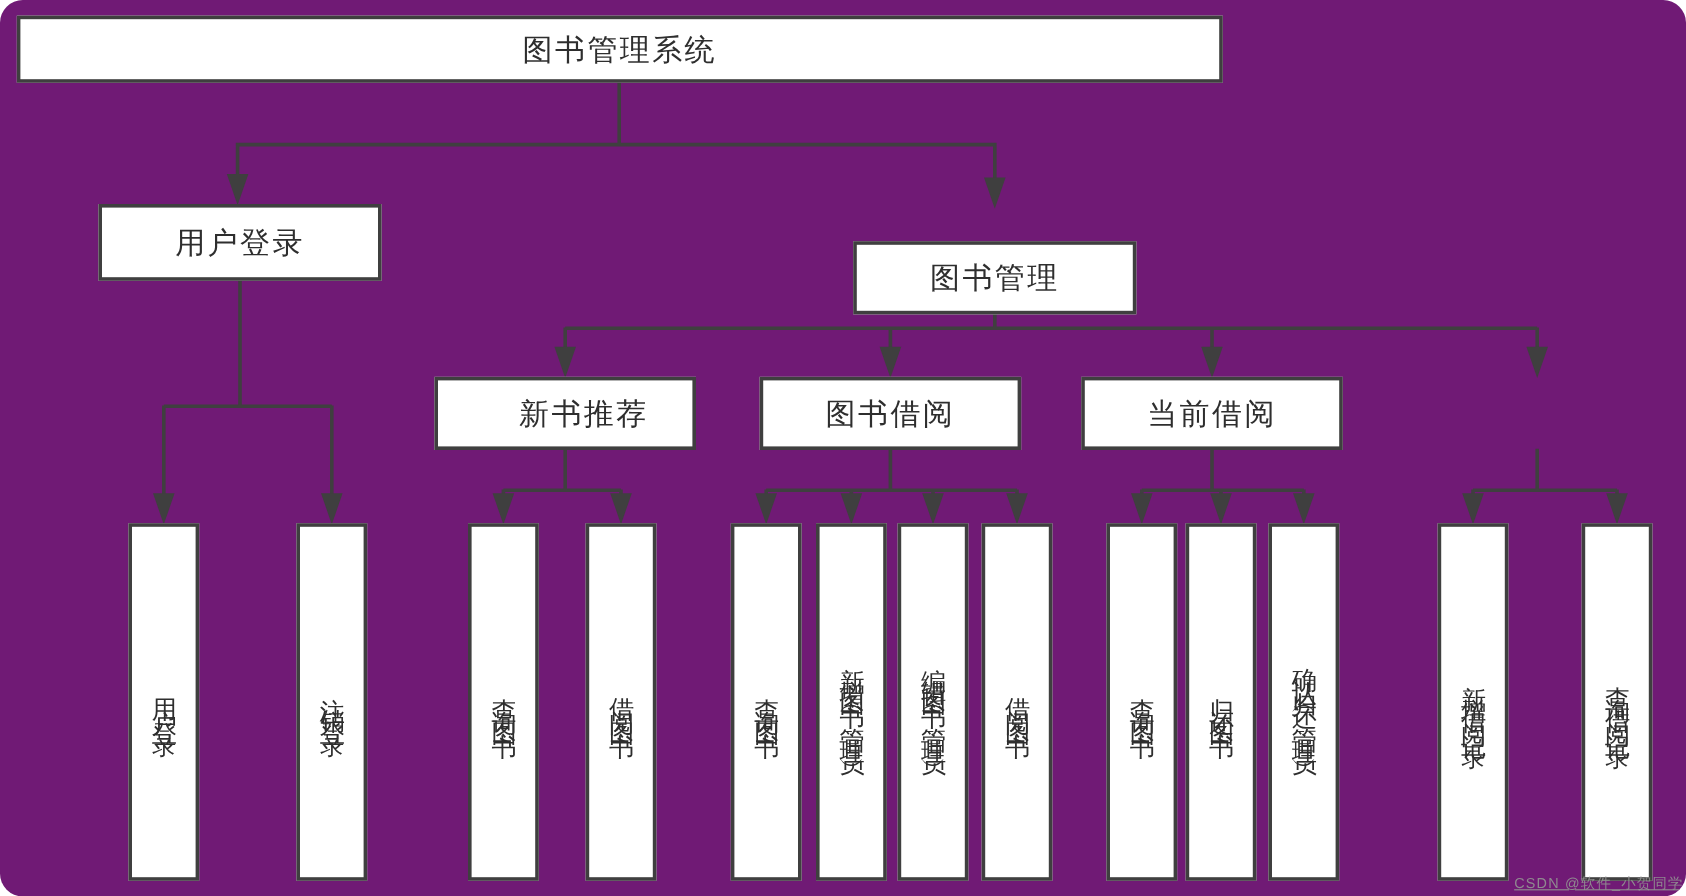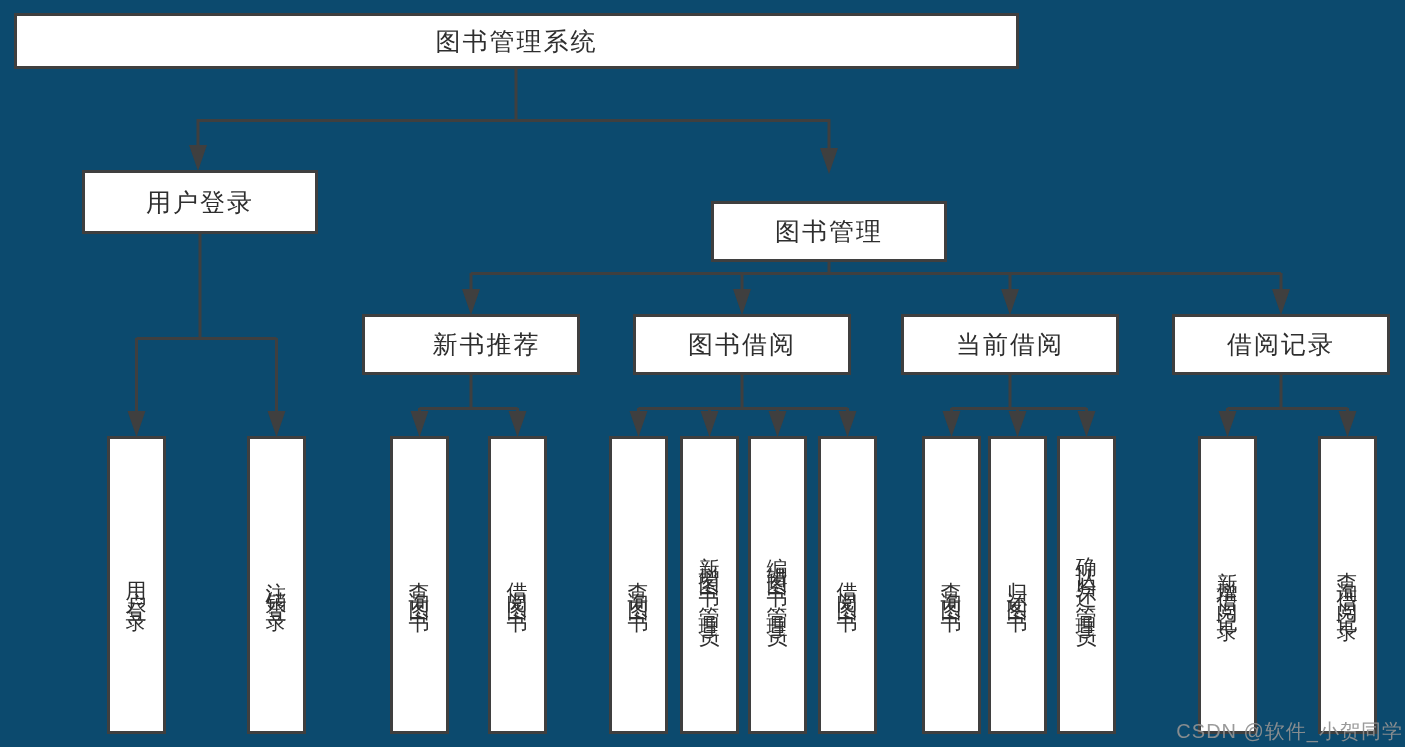--- a/index.html
+++ b/index.html
@@ -1,21 +1,22 @@
 <!DOCTYPE html>
 <html><head>
 <meta charset="utf-8">
 <style>
   html,body{margin:0;padding:0;background:#ffffff;}
   .canvas{
     position:relative;
     width:1405px;height:747px;
-    background:#0c4a6e;
+    background:#701a75;
     font-family:"Liberation Sans","DejaVu Sans",sans-serif;
     overflow:hidden;
+    border-radius:19px;
   }
   .connectors{position:absolute;left:0;top:0;z-index:0;}
   .box{
     position:absolute;
     box-sizing:border-box;
     background:#ffffff;
     border:3px solid #3f3f3f;
     display:flex;align-items:center;justify-content:center;
     color:#2e2e2e;
     z-index:1;
@@ -37,23 +38,23 @@
   .b-l3c  {left:901px; top:314px; width:218px; height:61px;}
   .b-l3d  {left:1172px;top:314px; width:218px; height:61px;}
   .leaf   {top:436px;  width:59px; height:298px;}
   .f1{left:107px}.f2{left:247px}
   .f3{left:390px}.f4{left:488px}
   .f5{left:609px}.f6{left:680px}.f7{left:748px}.f8{left:818px}
   .f9{left:922px}.f10{left:988px}.f11{left:1057px}
   .f12{left:1198px}.f13{left:1318px}
   .watermark{
     position:absolute;right:2px;bottom:2px;
-    font-size:20px;letter-spacing:1px;
+    font-size:12px;letter-spacing:1px;
     color:rgba(145,145,145,0.92);
-    z-index:3;white-space:nowrap;
+    z-index:3;white-space:nowrap;text-decoration:underline;
   }
 </style>
 </head>
 <body>
 
 <div class="canvas">
 
   <svg class="connectors" width="1405" height="747" viewBox="0 0 1405 747">
     <g stroke="#3f3f3f" stroke-width="3" fill="none">
 
@@ -107,23 +108,20 @@
 
   <div class="box b-l3a">
     <span class="h-label">新书推荐</span>
   </div>
   <div class="box b-l3c">
     <span class="h-label">当前借阅</span>
   </div>
   <div class="box b-l3b">
     <span class="h-label">图书借阅</span>
   </div>
-  <div class="box b-l3d">
-    <span class="h-label">借阅记录</span>
-  </div>
 
   <div class="box leaf f1">
     <span class="v-label">用户登录</span>
   </div>
   <div class="box leaf f2">
     <span class="v-label">注销登录</span>
   </div>
 
   <div class="box leaf f3">
     <span class="v-label">查询图书</span>

